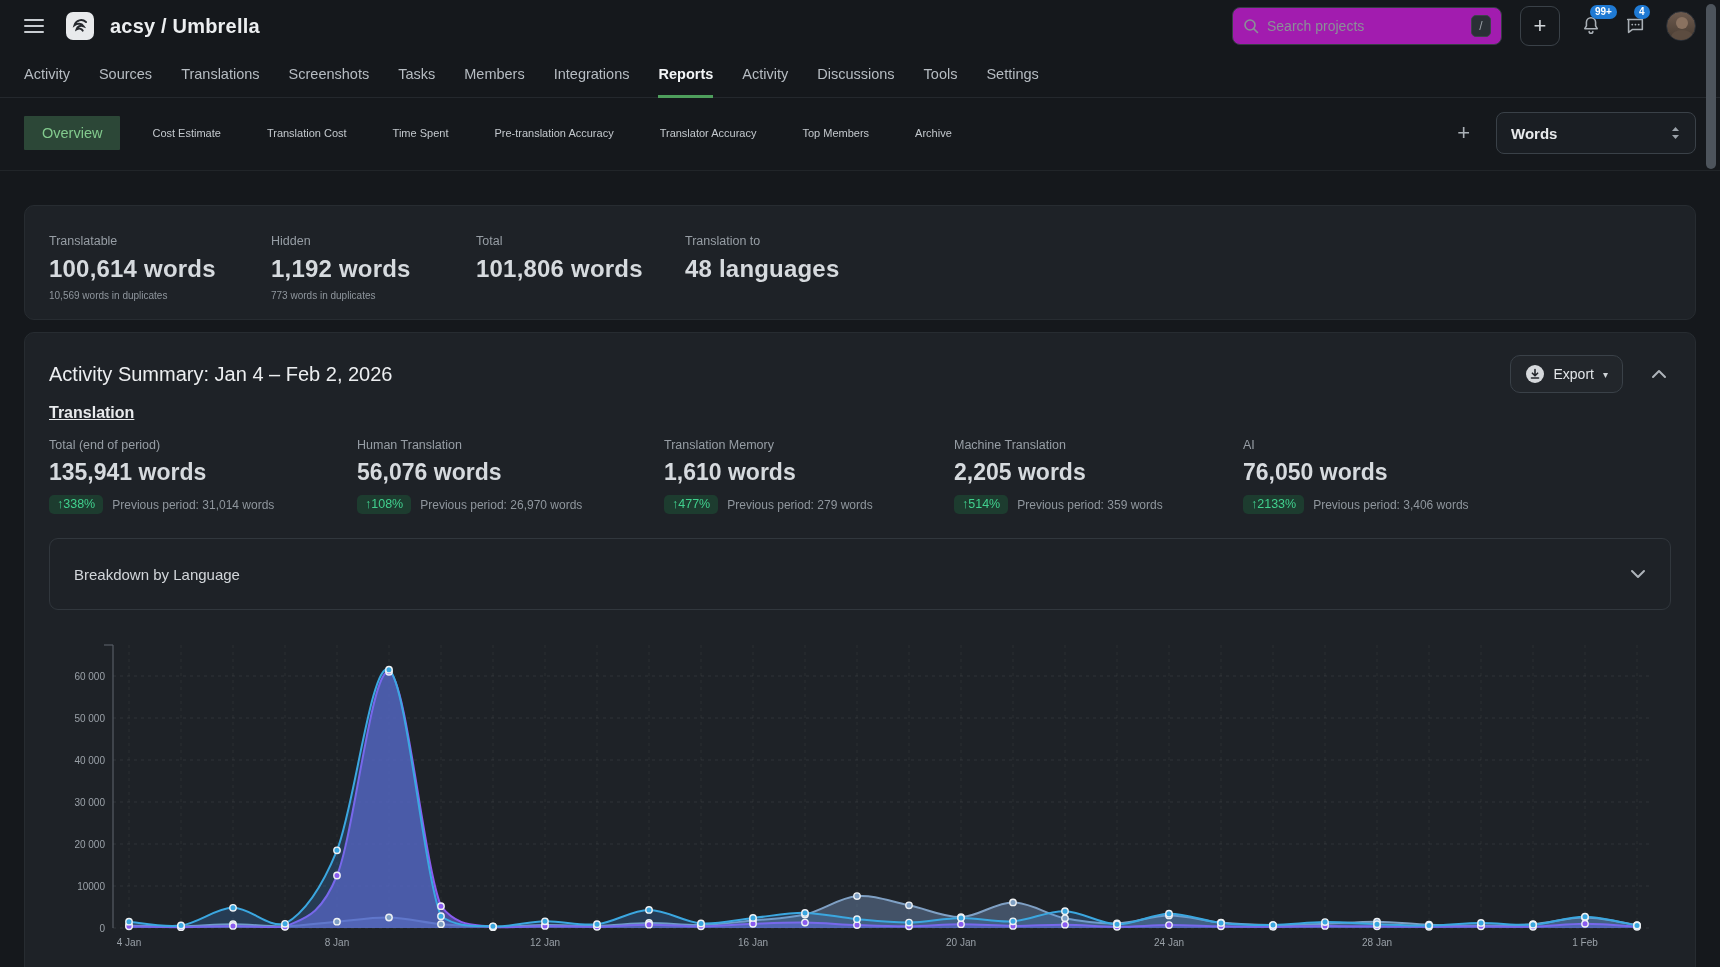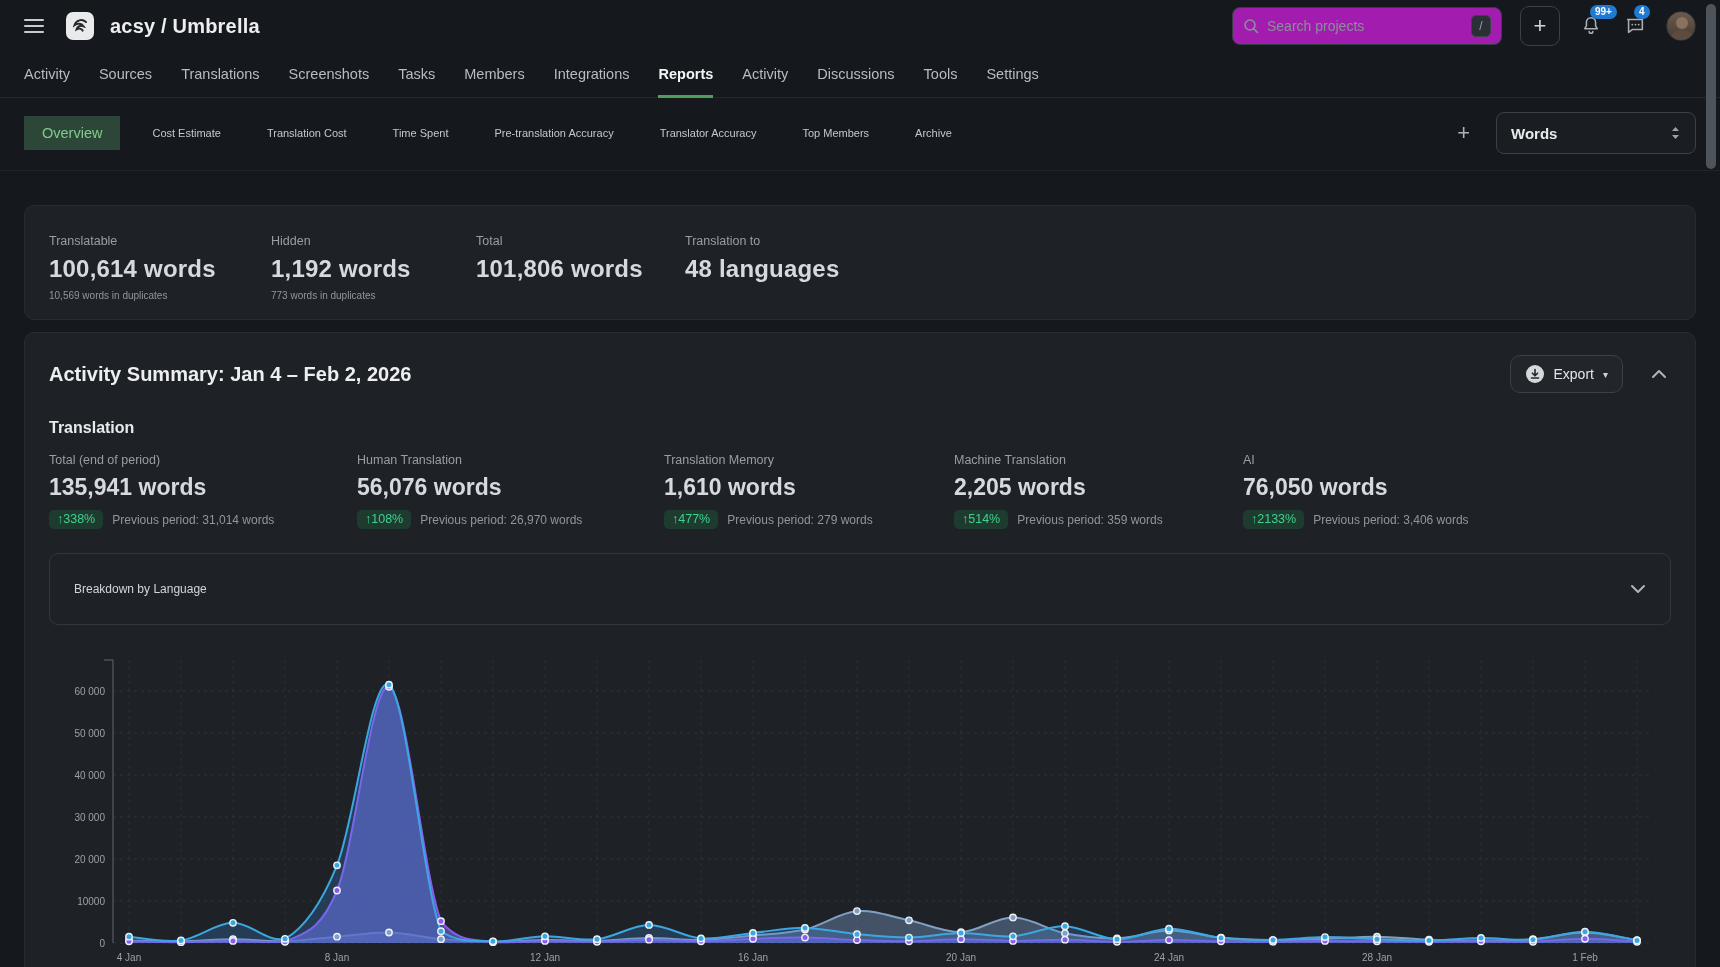--- a/index.html
+++ b/index.html
@@ -54,37 +54,37 @@
   
   .card { background:#1e2227; border:1px solid #272c31; border-radius:10px; margin:0 24px; }
   .stats-card { margin-top:34px; padding:28px 24px 18px 24px;
     display:grid; grid-template-columns:222px 205px 209px auto; }
   .stat-label { font-size:12.5px; color:#979ea5; margin-bottom:7px; }
   .stat-value { font-size:24px; font-weight:600; color:#d6dade; letter-spacing:.2px; }
   .stat-sub { font-size:10px; color:#8f969d; margin-top:7px; }
 
   .activity-card { margin-top:12px; height:648px; padding:22px 24px; overflow:hidden; }
   .activity-head { display:flex; align-items:center; }
-  .activity-title { font-size:20px; font-weight:bold; color:#eceef0; }
+  .activity-title { font-size:20px; font-weight:normal; color:#eceef0; }
   .activity-head-right { margin-left:auto; display:flex; align-items:center; gap:24px; }
   .export-btn { display:flex; align-items:center; gap:9px; border:1px solid #3a4148; background:#22262b;
     border-radius:10px; padding:8px 14px; color:#e3e6e9; font-size:14px; cursor:pointer; font-family:inherit; }
   .export-caret { color:#cfd3d7; font-size:10px; }
   .collapse-btn { background:none; border:none; cursor:pointer; padding:4px; }
 
-  .section-title { font-size:16px; font-weight:bold; color:#e8eaec; margin-top:26px; }
+  .section-title { font-size:16px; font-weight:bold; color:#e8eaec; margin-top:11px;text-decoration:underline; }
   .act-stats { display:grid; grid-template-columns:308px 307px 290px 289px auto; margin-top:16px; }
   .act-value { font-size:23px; font-weight:600; color:#d6dade; }
   .delta-row { display:flex; align-items:center; gap:9px; margin-top:9px; }
   .delta-pill { background:#1d3c2f; color:#41d08e; font-size:12.5px; padding:2px 8px 3px 8px; border-radius:5px; }
   .prev-text { font-size:12px; color:#8f969d; }
 
   .breakdown { margin-top:24px; border:1px solid #31373d; border-radius:9px; height:72px;
     display:flex; align-items:center; padding:0 24px; cursor:pointer; background:#1e2227; }
-  .breakdown-label { font-size:12px; color:#d2d6da; }
+  .breakdown-label { font-size:15px; color:#d2d6da; }
   .breakdown .chev { margin-left:auto; }
 
   .chart-wrap { margin-top:8px; }
 
   
   .scrollbar-thumb { position:absolute; right:4px; top:4px; width:10px; height:165px; border-radius:6px; background:#4d545c; }
 
   svg text { font-family:"Liberation Sans","DejaVu Sans",sans-serif; }
 </style>
 </head>

